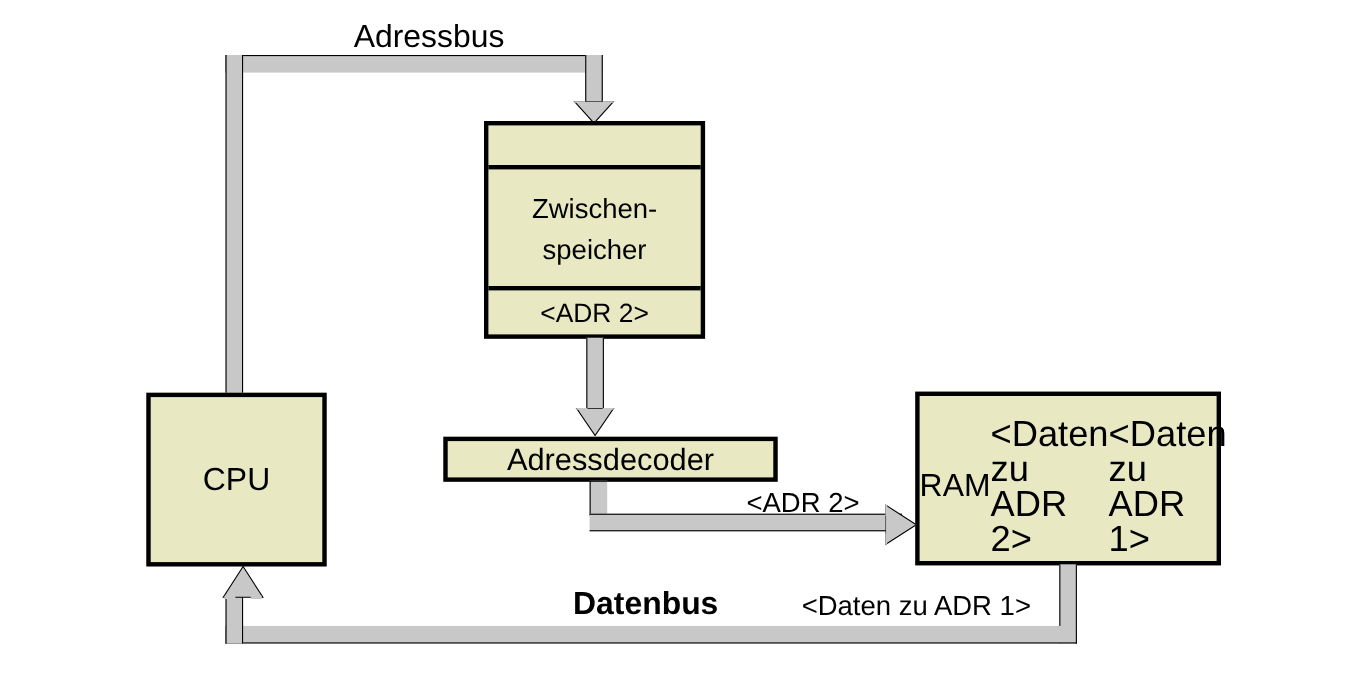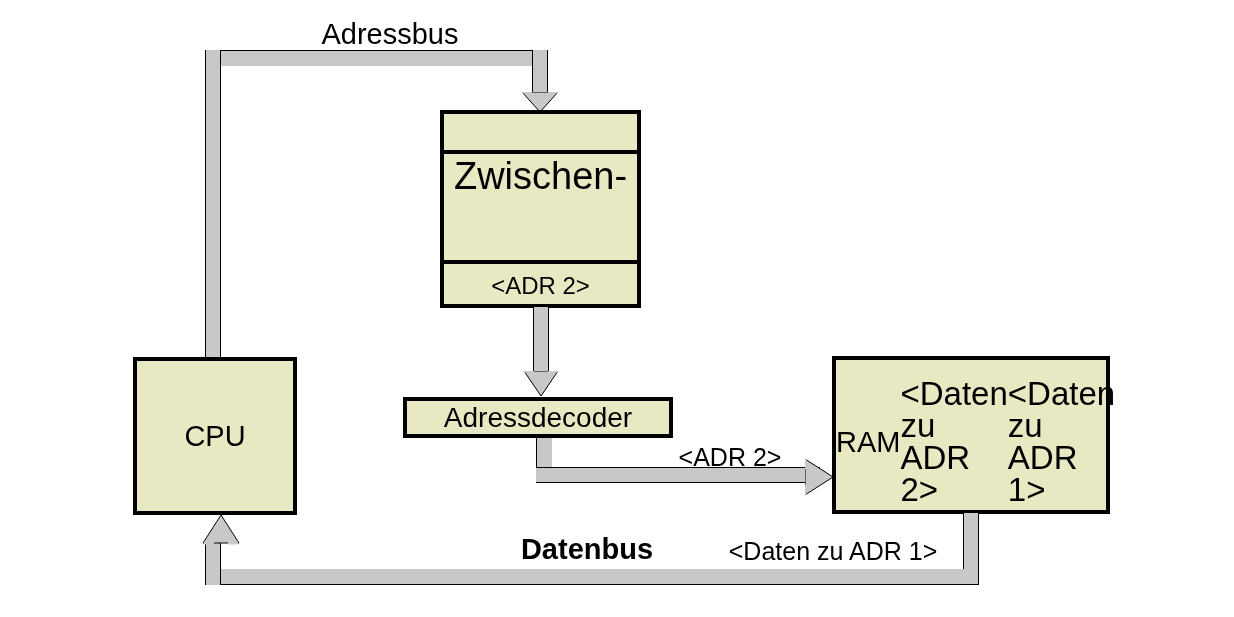--- a/index.html
+++ b/index.html
@@ -57,36 +57,36 @@
   #ab-seg-left  { left: 205px;  top: 50px;  width: 16px;  height: 308px; }
   #ab-seg-down  { left: 532px;  top: 50px;  width: 16px;  height: 48px; }
   #ab-arrow-svg { position:absolute; left:504px; top:92px; }
 
   
   #zwischenspeicher { left: 440px; top: 110px; width: 201px; height: 198px; }
   #zs-row-1 { position:absolute; left:0; top:0; right:0; height: 40px; border-bottom: 4px solid #000; box-sizing:border-box; }
   #zs-row-2 {
     position:absolute; left:0; top:44px; right:0; height: 106px;
     border-bottom: 4px solid #000; box-sizing:border-box;
-    display:flex; flex-direction:column; align-items:center; justify-content:space-between;
-    font-size: 38px; line-height: 37px;
+    display:flex; flex-direction:column; align-items:center; justify-content:center;
+    font-size: 25px; line-height: 37px;
   }
   #zs-row-3 {
     position:absolute; left:0; top:154px; right:0; bottom:0;
     display:flex; align-items:center; justify-content:center;
     font-size: 24px;
   }
 
   
   #zs-ad-shaft { left: 533px; top: 307px; width: 16px; height: 68px; }
   #zs-ad-arrow-svg { position:absolute; left:505px; top:371px; }
 
   
   #adressdecoder {
-    left: 403px; top: 397px; width: 270px; height: 41px;
+    left: 403px; top: 397px; width: 304px; height: 41px;
     display:flex; align-items:center; justify-content:center;
     font-size: 28px;
   }
 
   
   #ad-down   { left: 536px; top: 437px; width: 16px; height: 32px; }
   #ad-across { left: 536px; top: 467px; width: 284px; height: 16px; }
   #ad-ram-arrow-svg { position:absolute; left:805px; top:457px; }
   #adr2-label {
     left: 620px; top: 443px; width: 220px;
@@ -131,20 +131,21 @@
   <svg id="ab-arrow-svg" width="72" height="22">
     <polygon points="18,0 54,0 36,20" fill="#c8c8c8" stroke="#000000" stroke-width="1"></polygon>
     <line x1="18" y1="0" x2="28" y2="0" stroke="#c8c8c8" stroke-width="3"></line>
     <line x1="44" y1="0" x2="54" y2="0" stroke="#c8c8c8" stroke-width="3"></line>
   </svg>
 
   <div class="box" id="zwischenspeicher">
     <div id="zs-row-1"></div>
     <div id="zs-row-2">
       <span>Zwischen-</span>
+      <span>speicher</span>
     </div>
     <div id="zs-row-3">&lt;ADR 2&gt;</div>
   </div>
 
   <div class="bus no-t no-b" id="zs-ad-shaft"></div>
   <svg id="zs-ad-arrow-svg" width="72" height="28">
     <polygon points="19,0 53,0 36,25" fill="#c8c8c8" stroke="#000000" stroke-width="1"></polygon>
     <line x1="19" y1="0" x2="29" y2="0" stroke="#c8c8c8" stroke-width="3"></line>
     <line x1="43" y1="0" x2="53" y2="0" stroke="#c8c8c8" stroke-width="3"></line>
   </svg>

